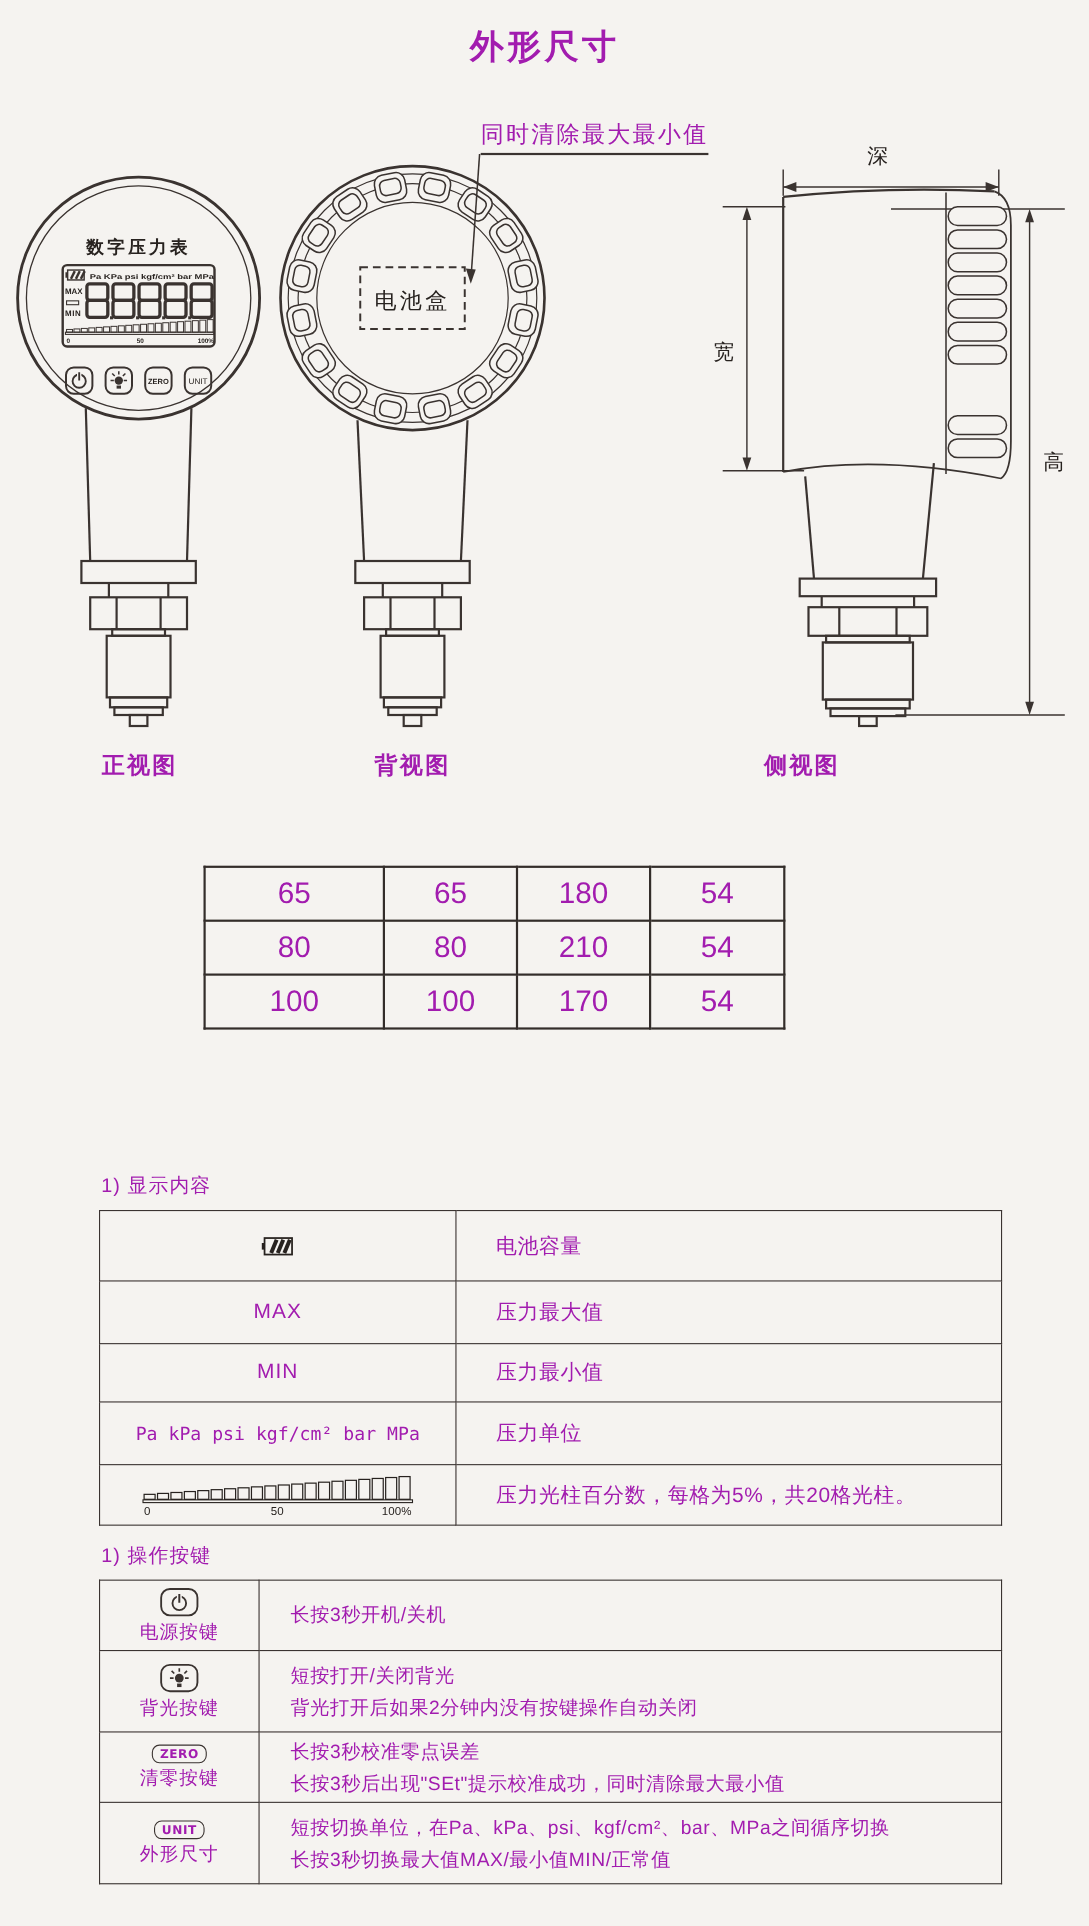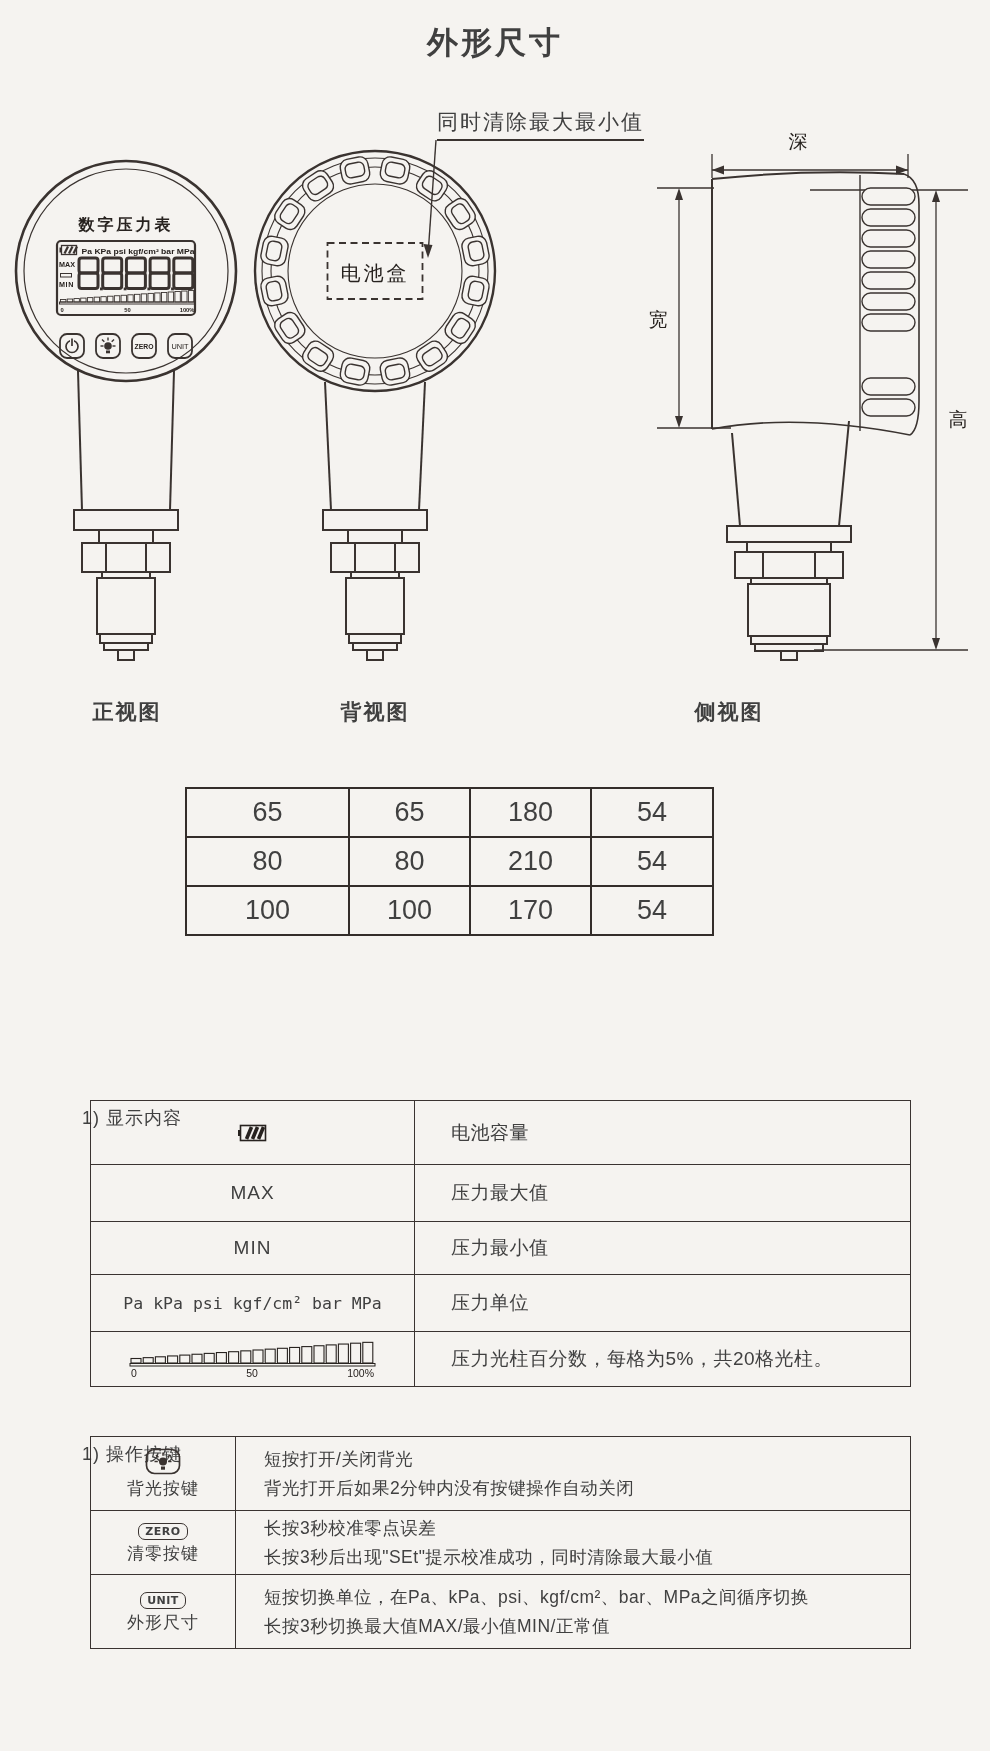--- a/index.html
+++ b/index.html
@@ -1,30 +1,30 @@
 <!DOCTYPE html>
 <html><head>
 <meta charset="utf-8">
 <style>
   html,body{margin:0;padding:0;background:#f5f3f0;}
   #canvas{position:relative;width:990px;height:1751px;background:#f5f3f0;overflow:hidden;
-          font-family:"Liberation Sans",sans-serif;color:#404040;}
+          font-family:"Liberation Sans",sans-serif;color:#a21caf;}
   .abs{position:absolute;}
   .title{top:22px;left:0;width:100%;text-align:center;font-size:31px;font-weight:600;letter-spacing:3px;}
   .note{top:108px;left:437px;font-size:21px;letter-spacing:2px;border-bottom:2px solid #3a3330;padding-bottom:3px;}
-  .view-label{top:682px;font-size:21px;font-weight:600;letter-spacing:2px;transform:translateX(-50%);margin-top:16px;}
+  .view-label{top:682px;font-size:21px;font-weight:600;letter-spacing:2px;transform:translateX(-50%);}
   svg{display:block;}
   svg text{font-family:"Liberation Sans",sans-serif;fill:#27221f;}
   
   .dim-table{top:787px;left:185px;border-collapse:collapse;table-layout:fixed;background:transparent;}
   .dim-table th,.dim-table td{border:2px solid #332d2a;text-align:center;padding:0;height:47px;}
   .dim-table th{font-size:26px;font-weight:400;letter-spacing:2px;}
   .dim-table td{font-size:27px;font-weight:400;}
   
-  .section-title{left:82px;font-size:18px;letter-spacing:1px;margin-top:40px;}
+  .section-title{left:92px;font-size:18px;letter-spacing:1px;}
   
   .spec-table{border-collapse:collapse;table-layout:fixed;}
   .spec-table td{border:1.6px solid #3a3331;padding:0;vertical-align:middle;}
   .sym-cell{text-align:center;}
   .desc-cell{padding-left:36px !important;font-size:19px;letter-spacing:0.5px;margin-top:25px;}
   .maxmin{font-size:19px;font-weight:500;letter-spacing:1px;}
   .units-sym{font-family:"DejaVu Sans Mono",monospace;font-size:16.5px;}
   .keys-table td{vertical-align:middle;}
   .key-cell{text-align:center;}
   .key-cell .chip{display:inline-block;border:1.7px solid #3a3330;border-radius:7px;padding:1px 6px;
@@ -370,20 +370,35 @@
     </table>
 
   <div class="abs section-title" style="top:1402px">1) 操作按键</div>
 
   <table class="abs spec-table keys-table" style="top:1436px;left:90px">
     <colgroup>
         <col style="width:145px">
         <col style="width:675px">
       </colgroup>
     <tbody>
+        <tr style="height:64px">
+      <td class="key-cell">
+        <svg width="36" height="27" viewBox="0 0 36 27" style="display:block;margin:0 auto">
+          <rect x="1.5" y="1.5" width="33" height="24" rx="8" fill="none" stroke="#3a3330" stroke-width="1.7"></rect>
+          <circle cx="18" cy="14.5" r="6.2" fill="none" stroke="#3a3330" stroke-width="1.7"></circle>
+          <line x1="18" y1="6" x2="18" y2="12.5" stroke="#f5f3f0" stroke-width="4.5"></line>
+          <line x1="18" y1="6" x2="18" y2="14" stroke="#3a3330" stroke-width="1.8"></line>
+        </svg>
+        <div class="key-name">电源按键</div>
+      </td>
+      <td class="key-desc">
+        <div>长按3秒开机/关机</div>
+        <div></div>
+      </td>
+    </tr>
     <tr style="height:74px">
       <td class="key-cell">
         <svg width="36" height="27" viewBox="0 0 36 27" style="display:block;margin:0 auto">
           <rect x="1.5" y="1.5" width="33" height="24" rx="8" fill="none" stroke="#3a3330" stroke-width="1.7"></rect>
           <g stroke="#3a3330" stroke-width="1.5">
             <circle cx="18" cy="13.5" r="4" fill="#3a3330" stroke="none"></circle>
             <line x1="18" y1="4.5" x2="18" y2="7.8"></line>
             <line x1="11" y1="7" x2="13.4" y2="9.4"></line>
                 <line x1="25" y1="7" x2="22.6" y2="9.4"></line>
             <line x1="9.5" y1="13.5" x2="12.8" y2="13.5"></line>

